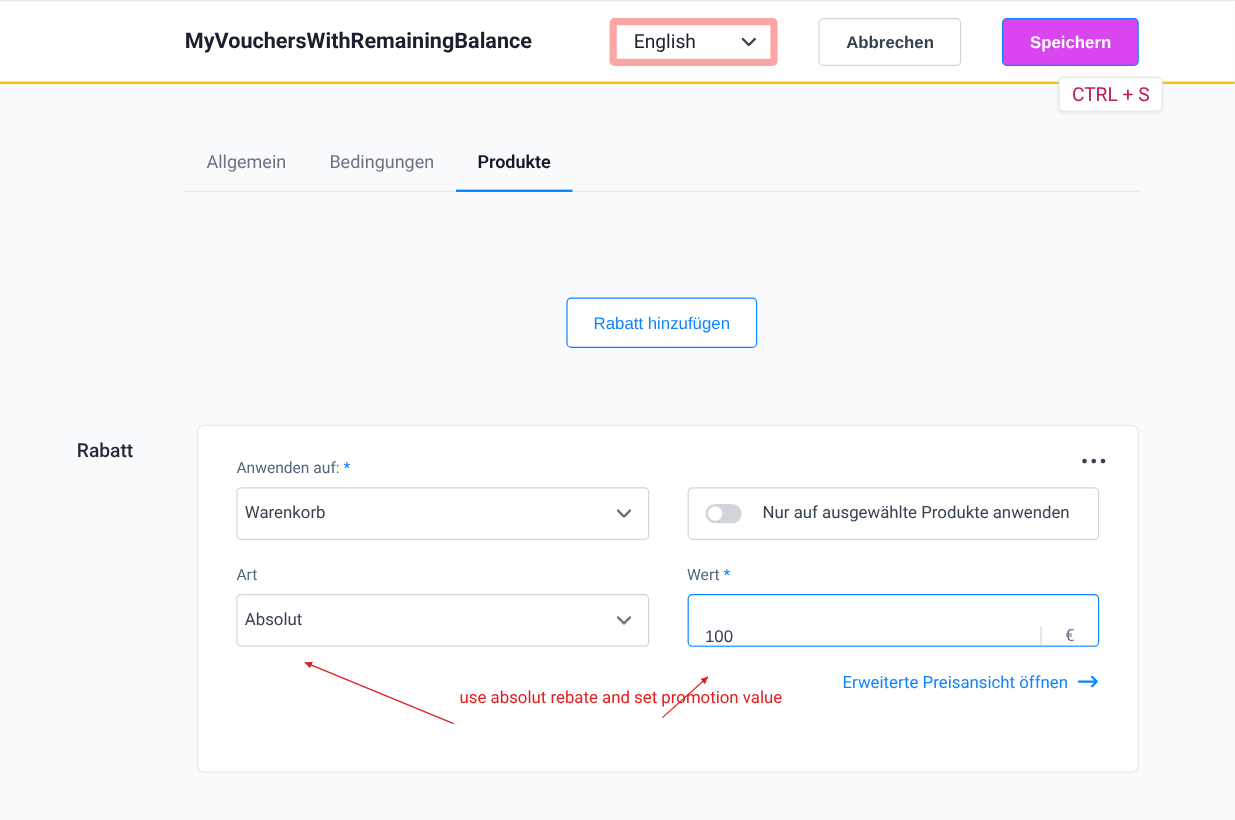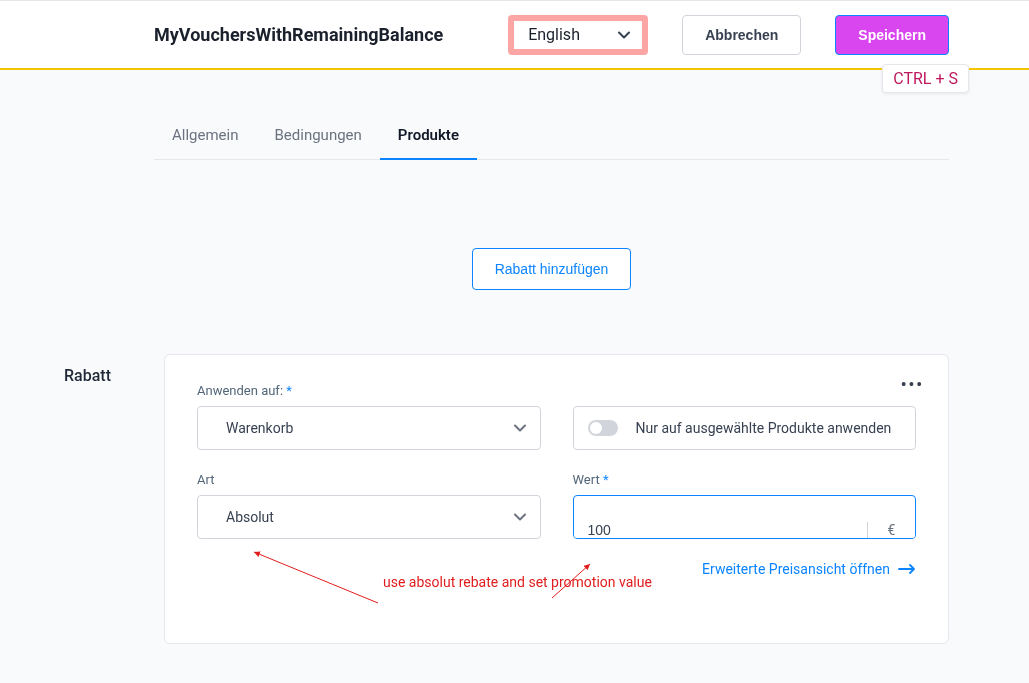--- a/index.html
+++ b/index.html
@@ -176,21 +176,21 @@
       margin-bottom: 8px;
     }
     .req {
       color: #0b84ff;
     }
     .input-select {
       height: 44px;
       border: 1px solid #d1d5db;
       border-radius: 4px;
       background: #fff;
-      padding: 0 40px 0 28px;
+      padding: 0 40px 0 6px;
       font-size: 14px;
       color: #374151;
       position: relative;
       display: flex;
       align-items: center;
       cursor: pointer;
     }
     .input-select .chev {
       position: absolute;
       right: 14px;

